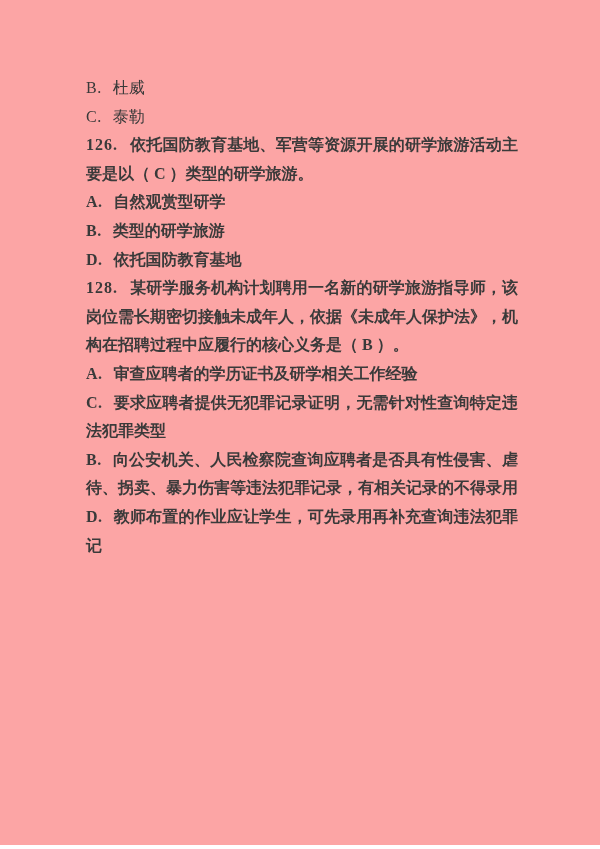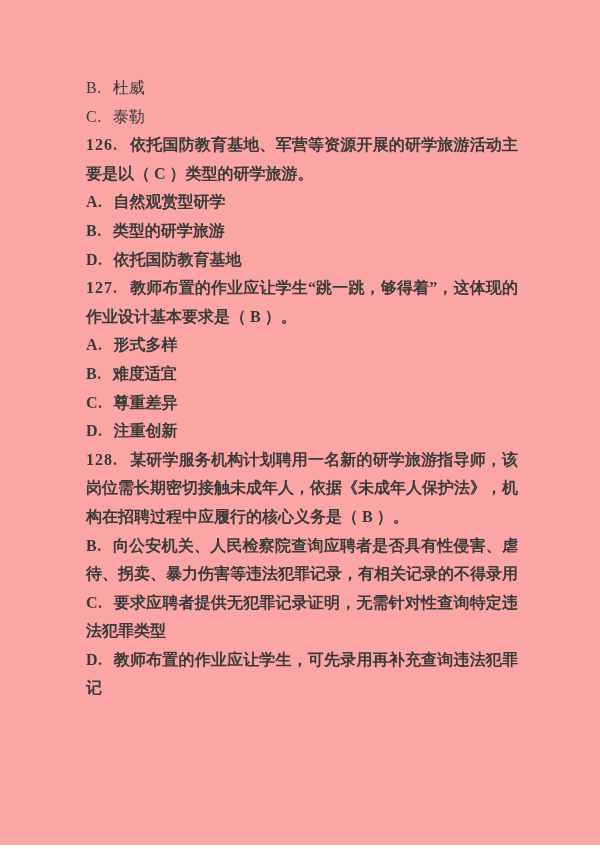--- a/index.html
+++ b/index.html
@@ -53,29 +53,23 @@
     <p class="line"><span class="lbl">B.</span><span>杜威</span></p>
     <p class="line"><span class="lbl">C.</span><span>泰勒</span></p>
 
     <div class="question-block">
       <p class="line"><span class="qnum">126.</span><span>依托国防教育基地、军营等资源开展的研学旅游活动主要是以（ C ）类型的研学旅游。</span></p>
       <p class="line"><span class="lbl">A.</span><span>自然观赏型研学</span></p>
       <p class="line"><span class="lbl">B.</span><span>类型的研学旅游</span></p>
       <p class="line"><span class="lbl">D.</span><span>依托国防教育基地</span></p>
     </div>
 
-    <div class="question-block">
-      <p class="line"><span class="qnum">127.</span><span>教师布置的作业应让学生“跳一跳，够得着”，这体现的作业设计基本要求是（ B ）。</span></p>
-      <p class="line"><span class="lbl">A.</span><span>形式多样</span></p>
-      <p class="line"><span class="lbl">B.</span><span>难度适宜</span></p>
-      <p class="line"><span class="lbl">C.</span><span>尊重差异</span></p>
-      <p class="line"><span class="lbl">D.</span><span>注重创新</span></p>
-    </div>
 
     <div class="question-block">
       <p class="line"><span class="qnum">128.</span><span>某研学服务机构计划聘用一名新的研学旅游指导师，该岗位需长期密切接触未成年人，依据《未成年人保护法》，机构在招聘过程中应履行的核心义务是（ B ）。</span></p>
+      <p class="line"><span class="lbl">A.</span><span>审查应聘者的学历证书及研学相关工作经验</span></p>
+      <p class="line"><span class="lbl">C.</span><span>要求应聘者提供无犯罪记录证明，无需针对性查询特定违法犯罪类型</span></p>
       <p class="line"><span class="lbl">B.</span><span>向公安机关、人民检察院查询应聘者是否具有性侵害、虐待、拐卖、暴力伤害等违法犯罪记录，有相关记录的不得录用</span></p>
-      <p class="line"><span class="lbl">C.</span><span>要求应聘者提供无犯罪记录证明，无需针对性查询特定违法犯罪类型</span></p>
       <p class="line"><span class="lbl">D.</span><span>教师布置的作业应让学生，可先录用再补充查询违法犯罪记</span></p>
     </div>
 
   </div>
 </div>
 
 </body></html>

